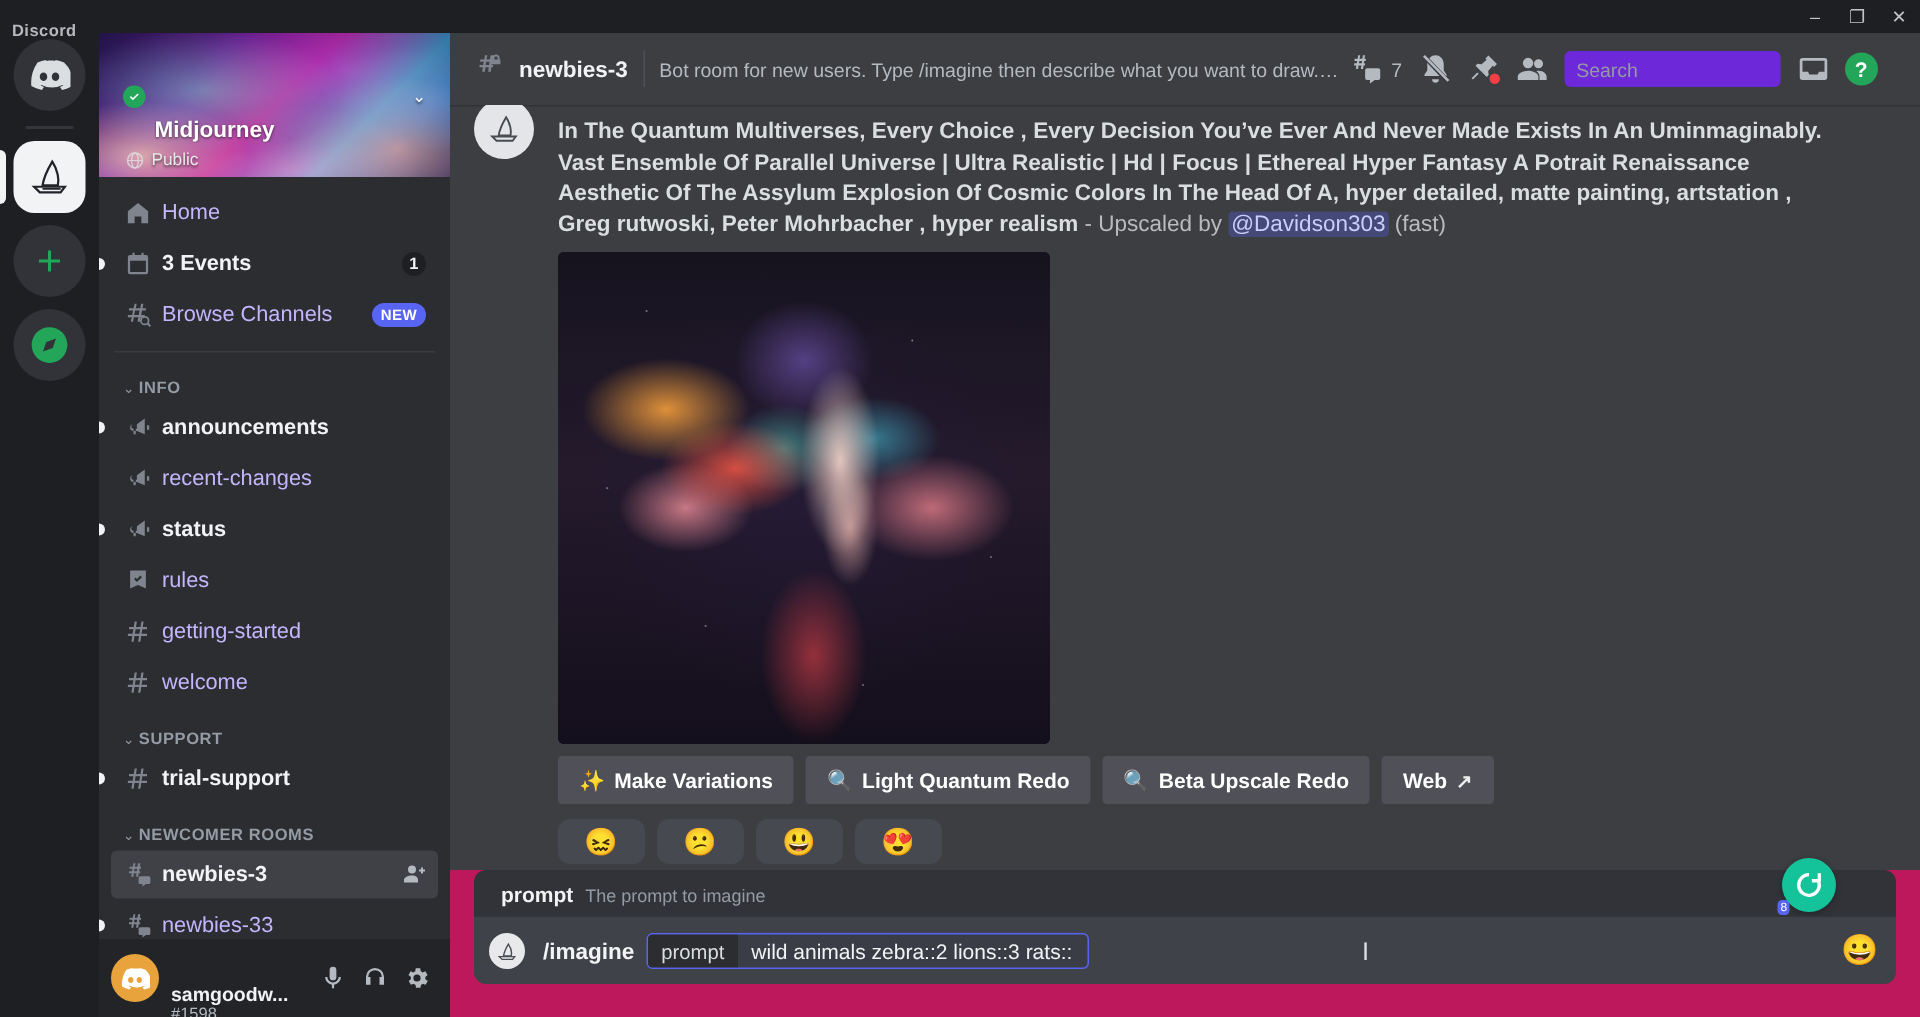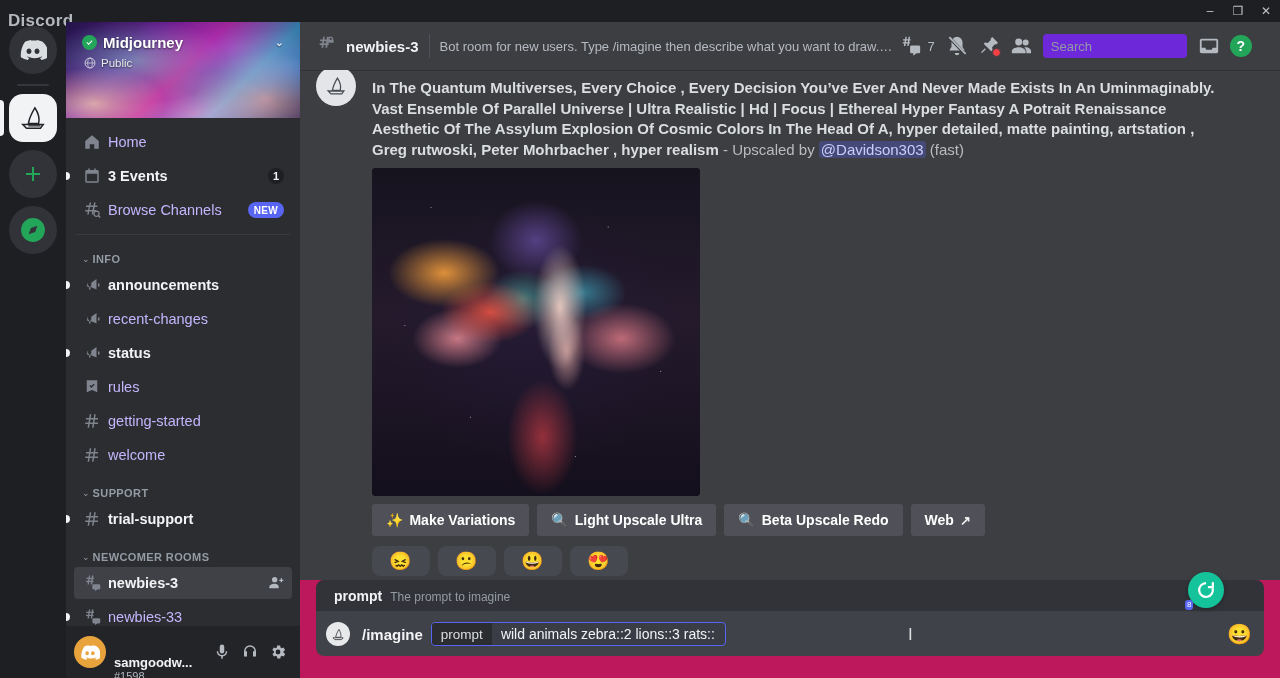--- a/index.html
+++ b/index.html
@@ -10,21 +10,21 @@
     overflow: hidden;
   }
   .app { position: relative; width: 1280px; height: 678px; display: flex; flex-direction: column; }
 
   
   .titlebar {
     height: 22px; background: #1e1f22; display: flex; align-items: center;
     flex: 0 0 22px; position: relative;
   }
   .titlebar .brand {
-    color: #b5b8bd; font-size: 17px; font-weight: bold; letter-spacing: .3px;
+    color: #b5b8bd; font-size: 11px; font-weight: bold; letter-spacing: .3px;
     margin-left: 8px;
     margin-top: 20px;
   }
   .wincontrols { position: absolute; right: 0; top: 0; height: 22px; display: flex; }
   .wincontrols div {
     width: 28px; height: 22px; display: flex; align-items: center; justify-content: center;
     color: #c2c4c8; font-size: 12px; line-height: 1;
   }
 
   .body { flex: 1; display: flex; min-height: 0; }
@@ -71,21 +71,21 @@
     background: linear-gradient(to bottom, rgba(0,0,0,.25), rgba(0,0,0,.05));
   }
   .bannerrow { position: relative; z-index: 2; display: flex; align-items: center; }
   .verified {
     width: 15px; height: 15px; border-radius: 50%; background: #23a55a;
     display: flex; align-items: center; justify-content: center; margin-right: 6px; flex: 0 0 15px;
   }
   .verified svg { width: 9px; height: 9px; }
   .servername {
     color: #fff; font-size: 15px; font-weight: bold; text-shadow: 0 1px 2px rgba(0,0,0,.6);
-    flex: 1; white-space: nowrap; overflow: hidden;
+    flex: 1; white-space: nowrap; overflow: hidden; margin-top: 44px;
   }
   .chev { color: #fff; font-size: 11px; text-shadow: 0 1px 2px rgba(0,0,0,.6); }
   .publicrow {
     position: relative; z-index: 2; display: flex; align-items: center;
     margin-top: 6px; margin-left: 2px;
   }
   .publicrow .globe { width: 12px; height: 12px; margin-right: 5px; opacity: .85; }
   .publictext { color: #e8e9eb; font-size: 11.5px; text-shadow: 0 1px 2px rgba(0,0,0,.6); }
 
   .chanlist { flex: 1; overflow: hidden; padding: 8px 0 0 0; }
@@ -614,21 +614,21 @@
                 <div class="stars"></div>
               </div>
 
               <div class="actionrow">
                 <div class="abtn">
                   <span class="aemoji">✨</span>
                   <span>Make Variations</span>
                 </div>
                 <div class="abtn">
                   <span class="aemoji">🔍</span>
-                  <span>Light Upscale Ultra</span>
+                  <span>Light Quantum Redo</span>
                 </div>
                 <div class="abtn">
                   <span class="aemoji">🔍</span>
                   <span>Beta Upscale Redo</span>
                 </div>
                 <div class="abtn">
                   <span>Web</span>
                   <span class="ext">↗</span>
                 </div>
               </div>

